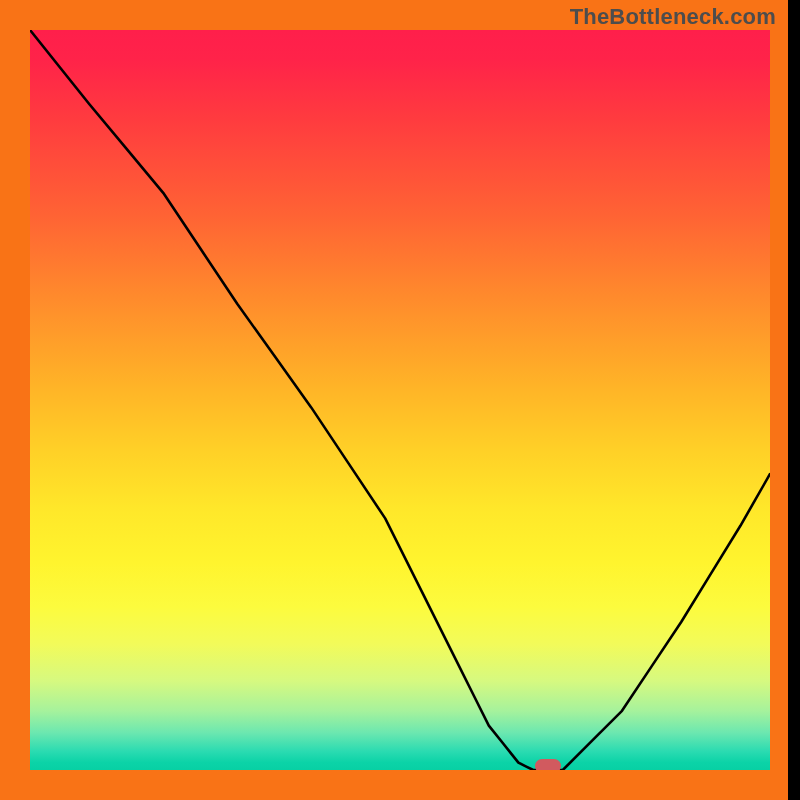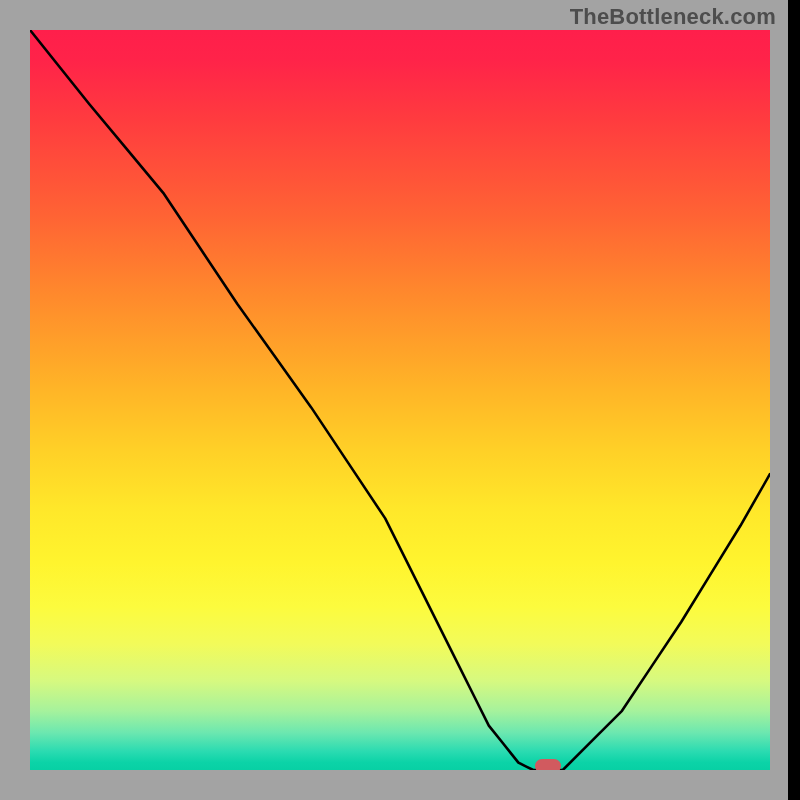--- a/index.html
+++ b/index.html
@@ -8,21 +8,21 @@
     width: 800px;
     height: 800px;
     background: #000;
     overflow: hidden;
     font-family: Arial, Helvetica, sans-serif;
   }
   .frame {
     position: relative;
     width: 788px;
     height: 800px;
-    background: #a3a3a3;
+    background: #f97316;
   }
   .attribution {
     position: absolute;
     top: 4px;
     right: 12px;
     color: #4d4d4d;
     font-size: 22px;
     font-weight: 600;
     letter-spacing: 0.2px;
     z-index: 10;

